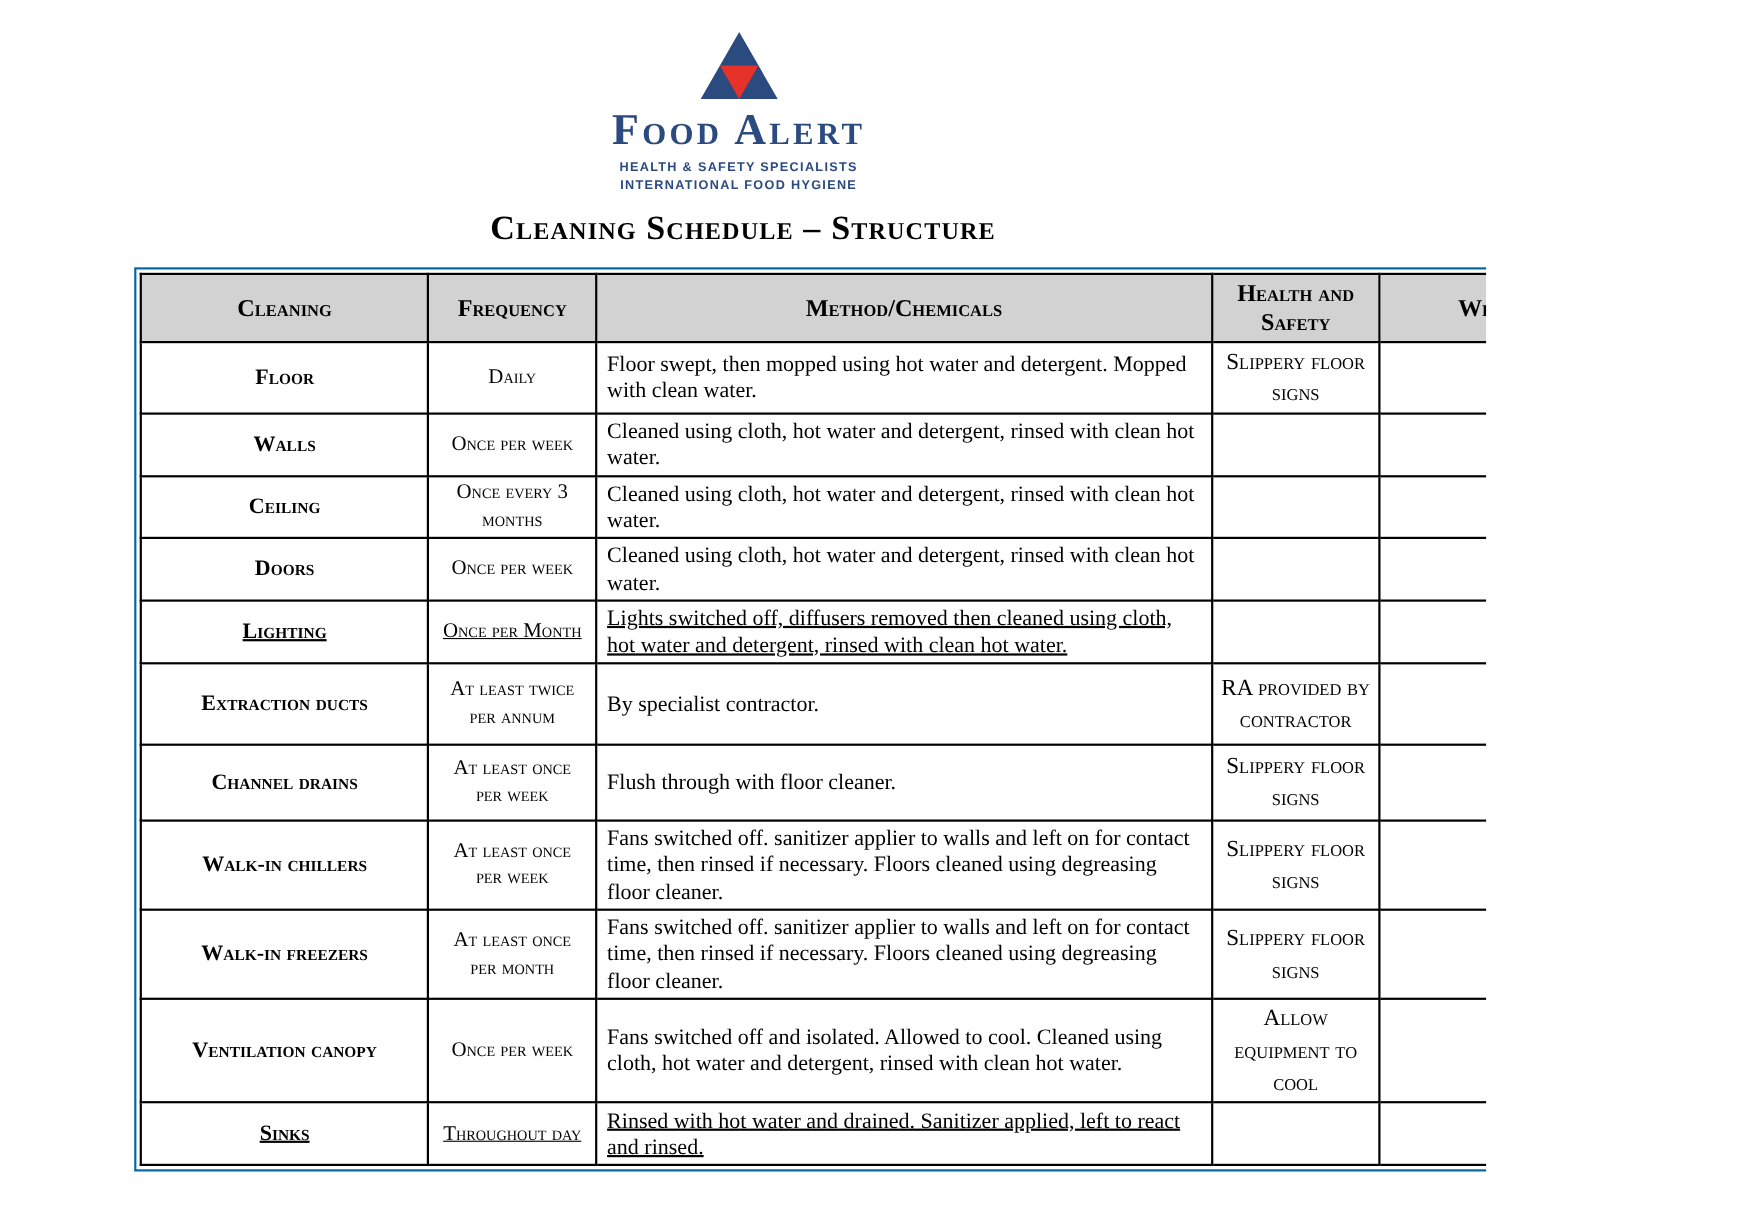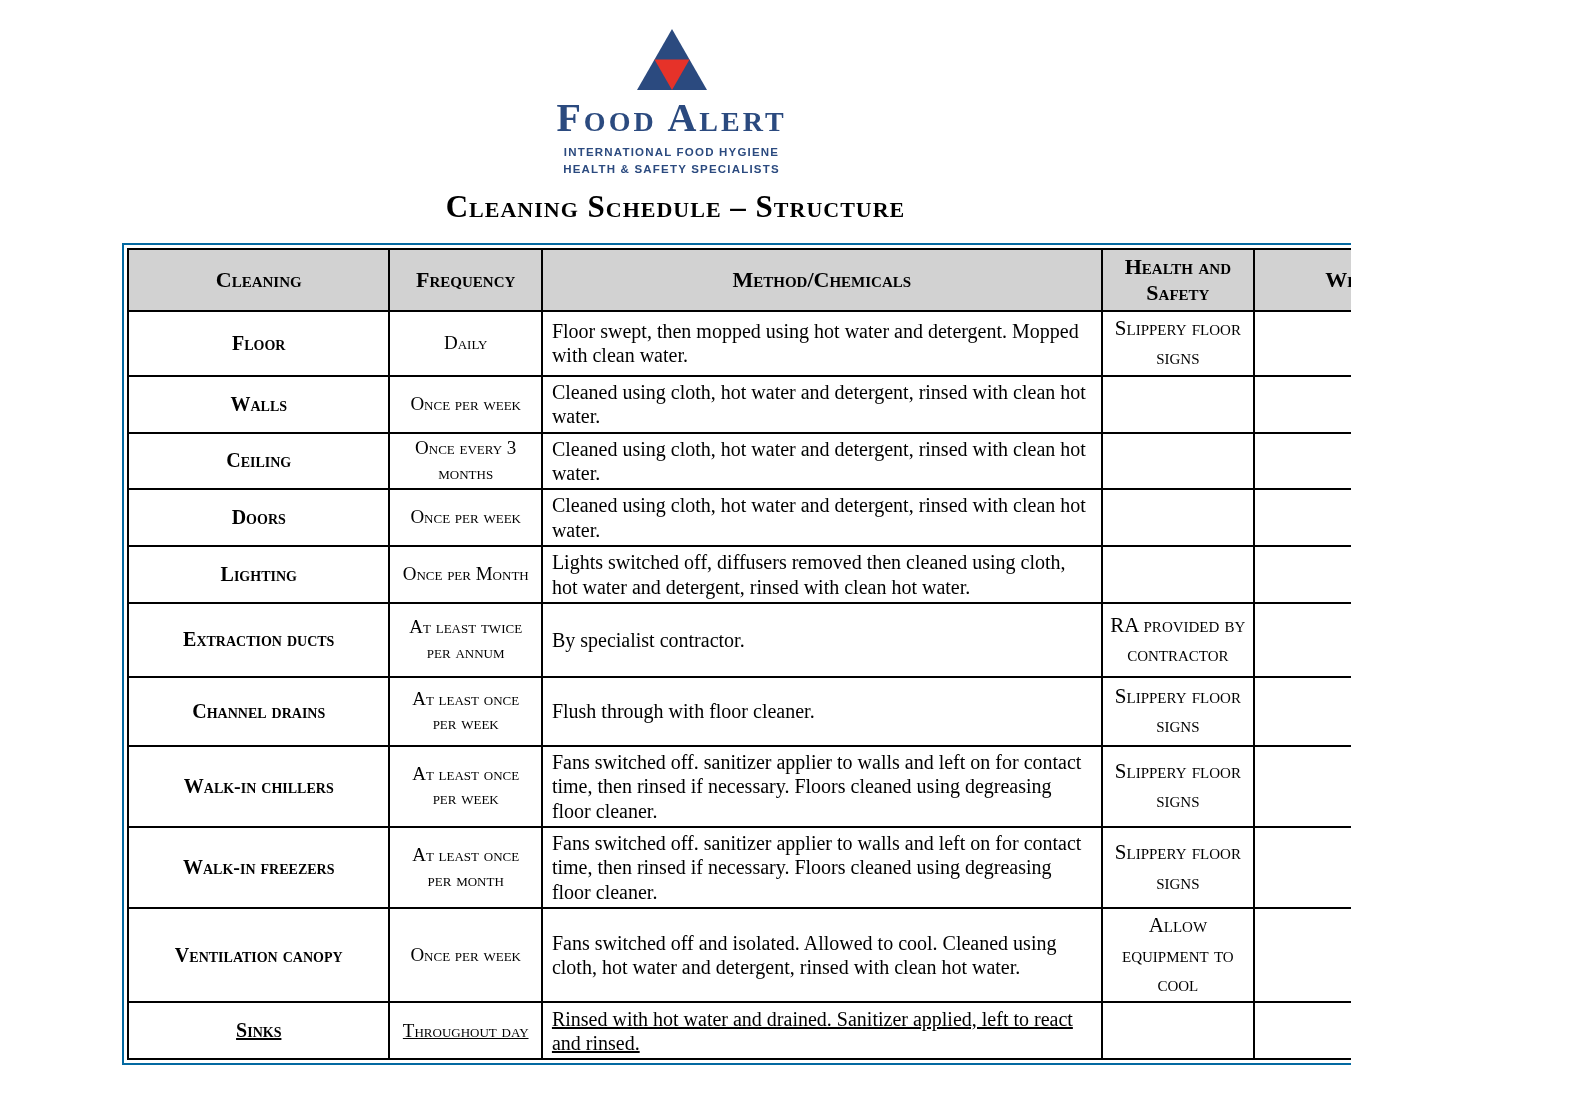--- a/index.html
+++ b/index.html
@@ -116,22 +116,22 @@
 
 <div class="page">
 
   <div class="logo-block">
     <svg class="logo-mark" width="74" height="64" viewBox="0 0 74 64" aria-hidden="true">
       <polygon points="37,1 2,62 72,62" fill="#2b4a7f"></polygon>
       <polygon points="19.5,31.5 54.5,31.5 37,62" fill="#e63229"></polygon>
     </svg>
     <div class="logo-name">Food Alert</div>
     <div class="logo-tagline">
+      <div>HEALTH &amp; SAFETY SPECIALISTS</div>
       <div>INTERNATIONAL FOOD HYGIENE</div>
-      <div>HEALTH &amp; SAFETY SPECIALISTS</div>
     </div>
   </div>
 
   <div class="doc-title">Cleaning Schedule – Structure</div>
 
   <div class="table-wrap">
     <table class="schedule">
       <colgroup>
         <col class="c-clean">
           <col class="c-freq">
@@ -170,21 +170,21 @@
           <td class="cell-hs"></td>
           <td class="cell-who"></td>
         </tr>
         <tr style="height:51px;">
           <td class="cell-clean">Doors</td>
           <td class="cell-freq">Once per week</td>
           <td class="cell-method">Cleaned using cloth, hot water and detergent, rinsed with clean hot water.</td>
           <td class="cell-hs"></td>
           <td class="cell-who"></td>
         </tr>
-        <tr style="height:51px;">
+        <tr style="height:51px;text-decoration:underline;">
           <td class="cell-clean">Lighting</td>
           <td class="cell-freq">Once per Month</td>
           <td class="cell-method">Lights switched off, diffusers removed then cleaned using cloth, hot water and detergent, rinsed with clean hot water.</td>
           <td class="cell-hs"></td>
           <td class="cell-who"></td>
         </tr>
         <tr style="height:74px;">
           <td class="cell-clean">Extraction ducts</td>
           <td class="cell-freq">At least twice per annum</td>
           <td class="cell-method">By specialist contractor.</td>

